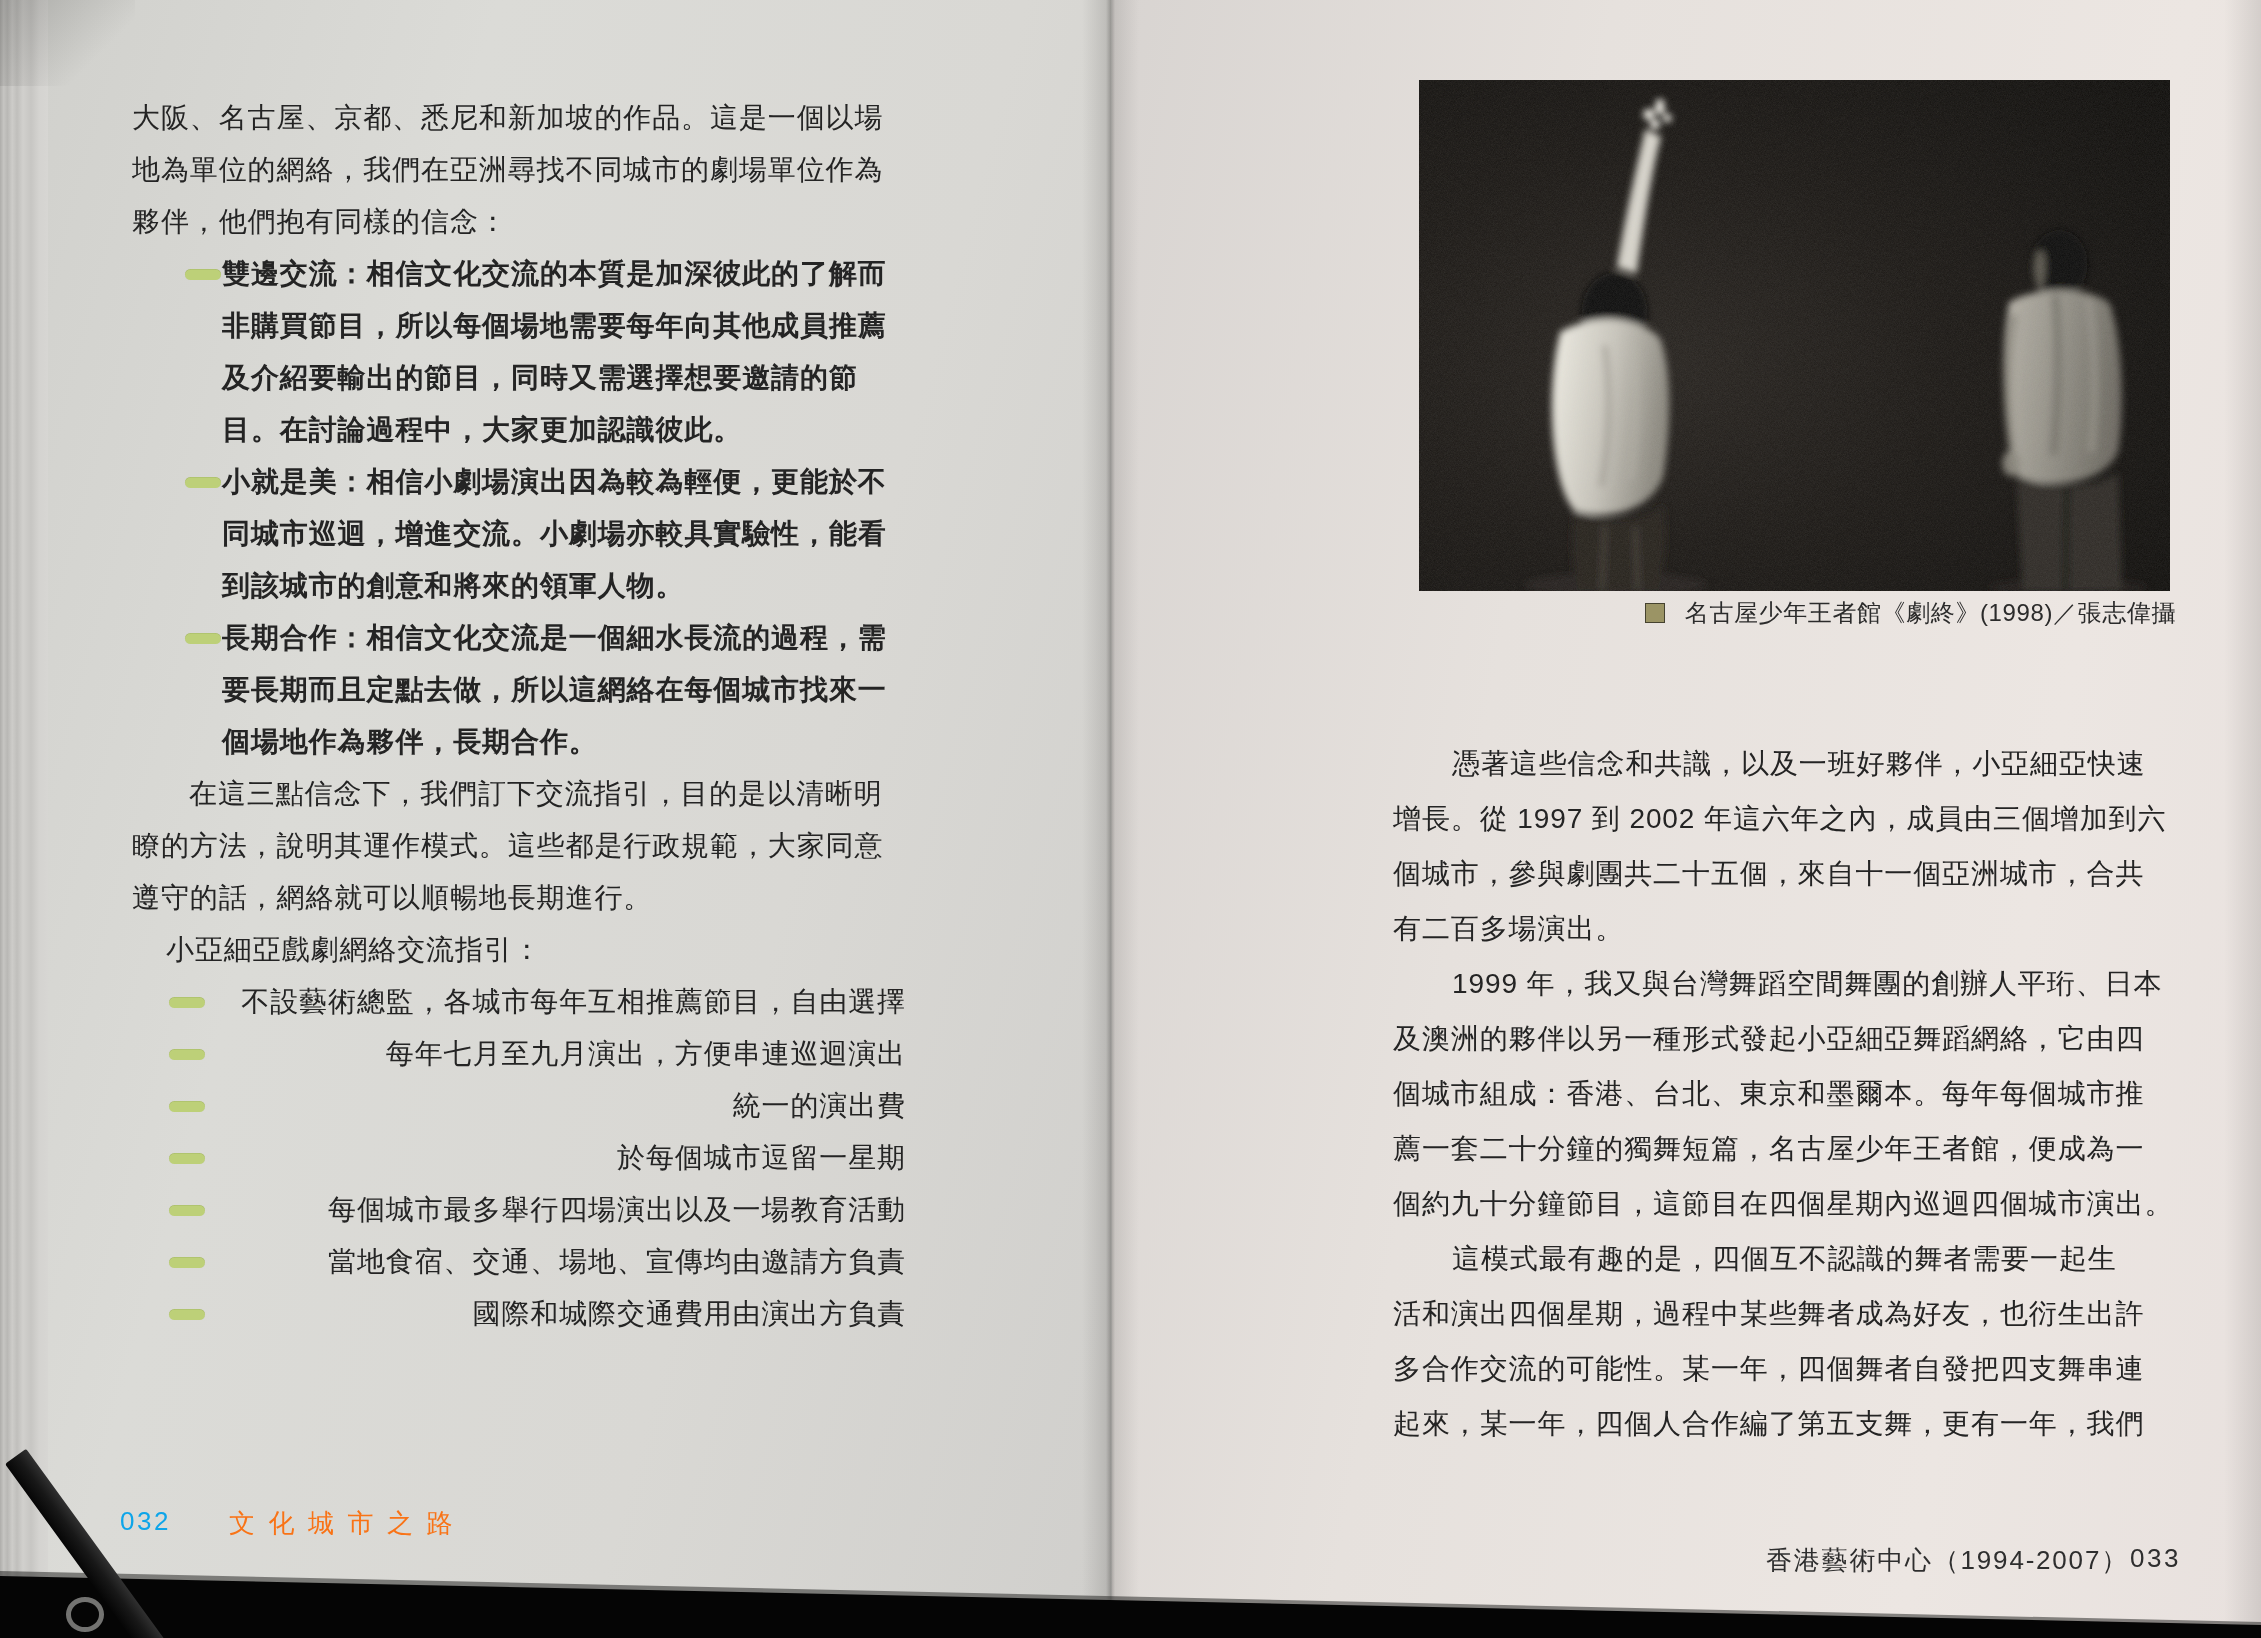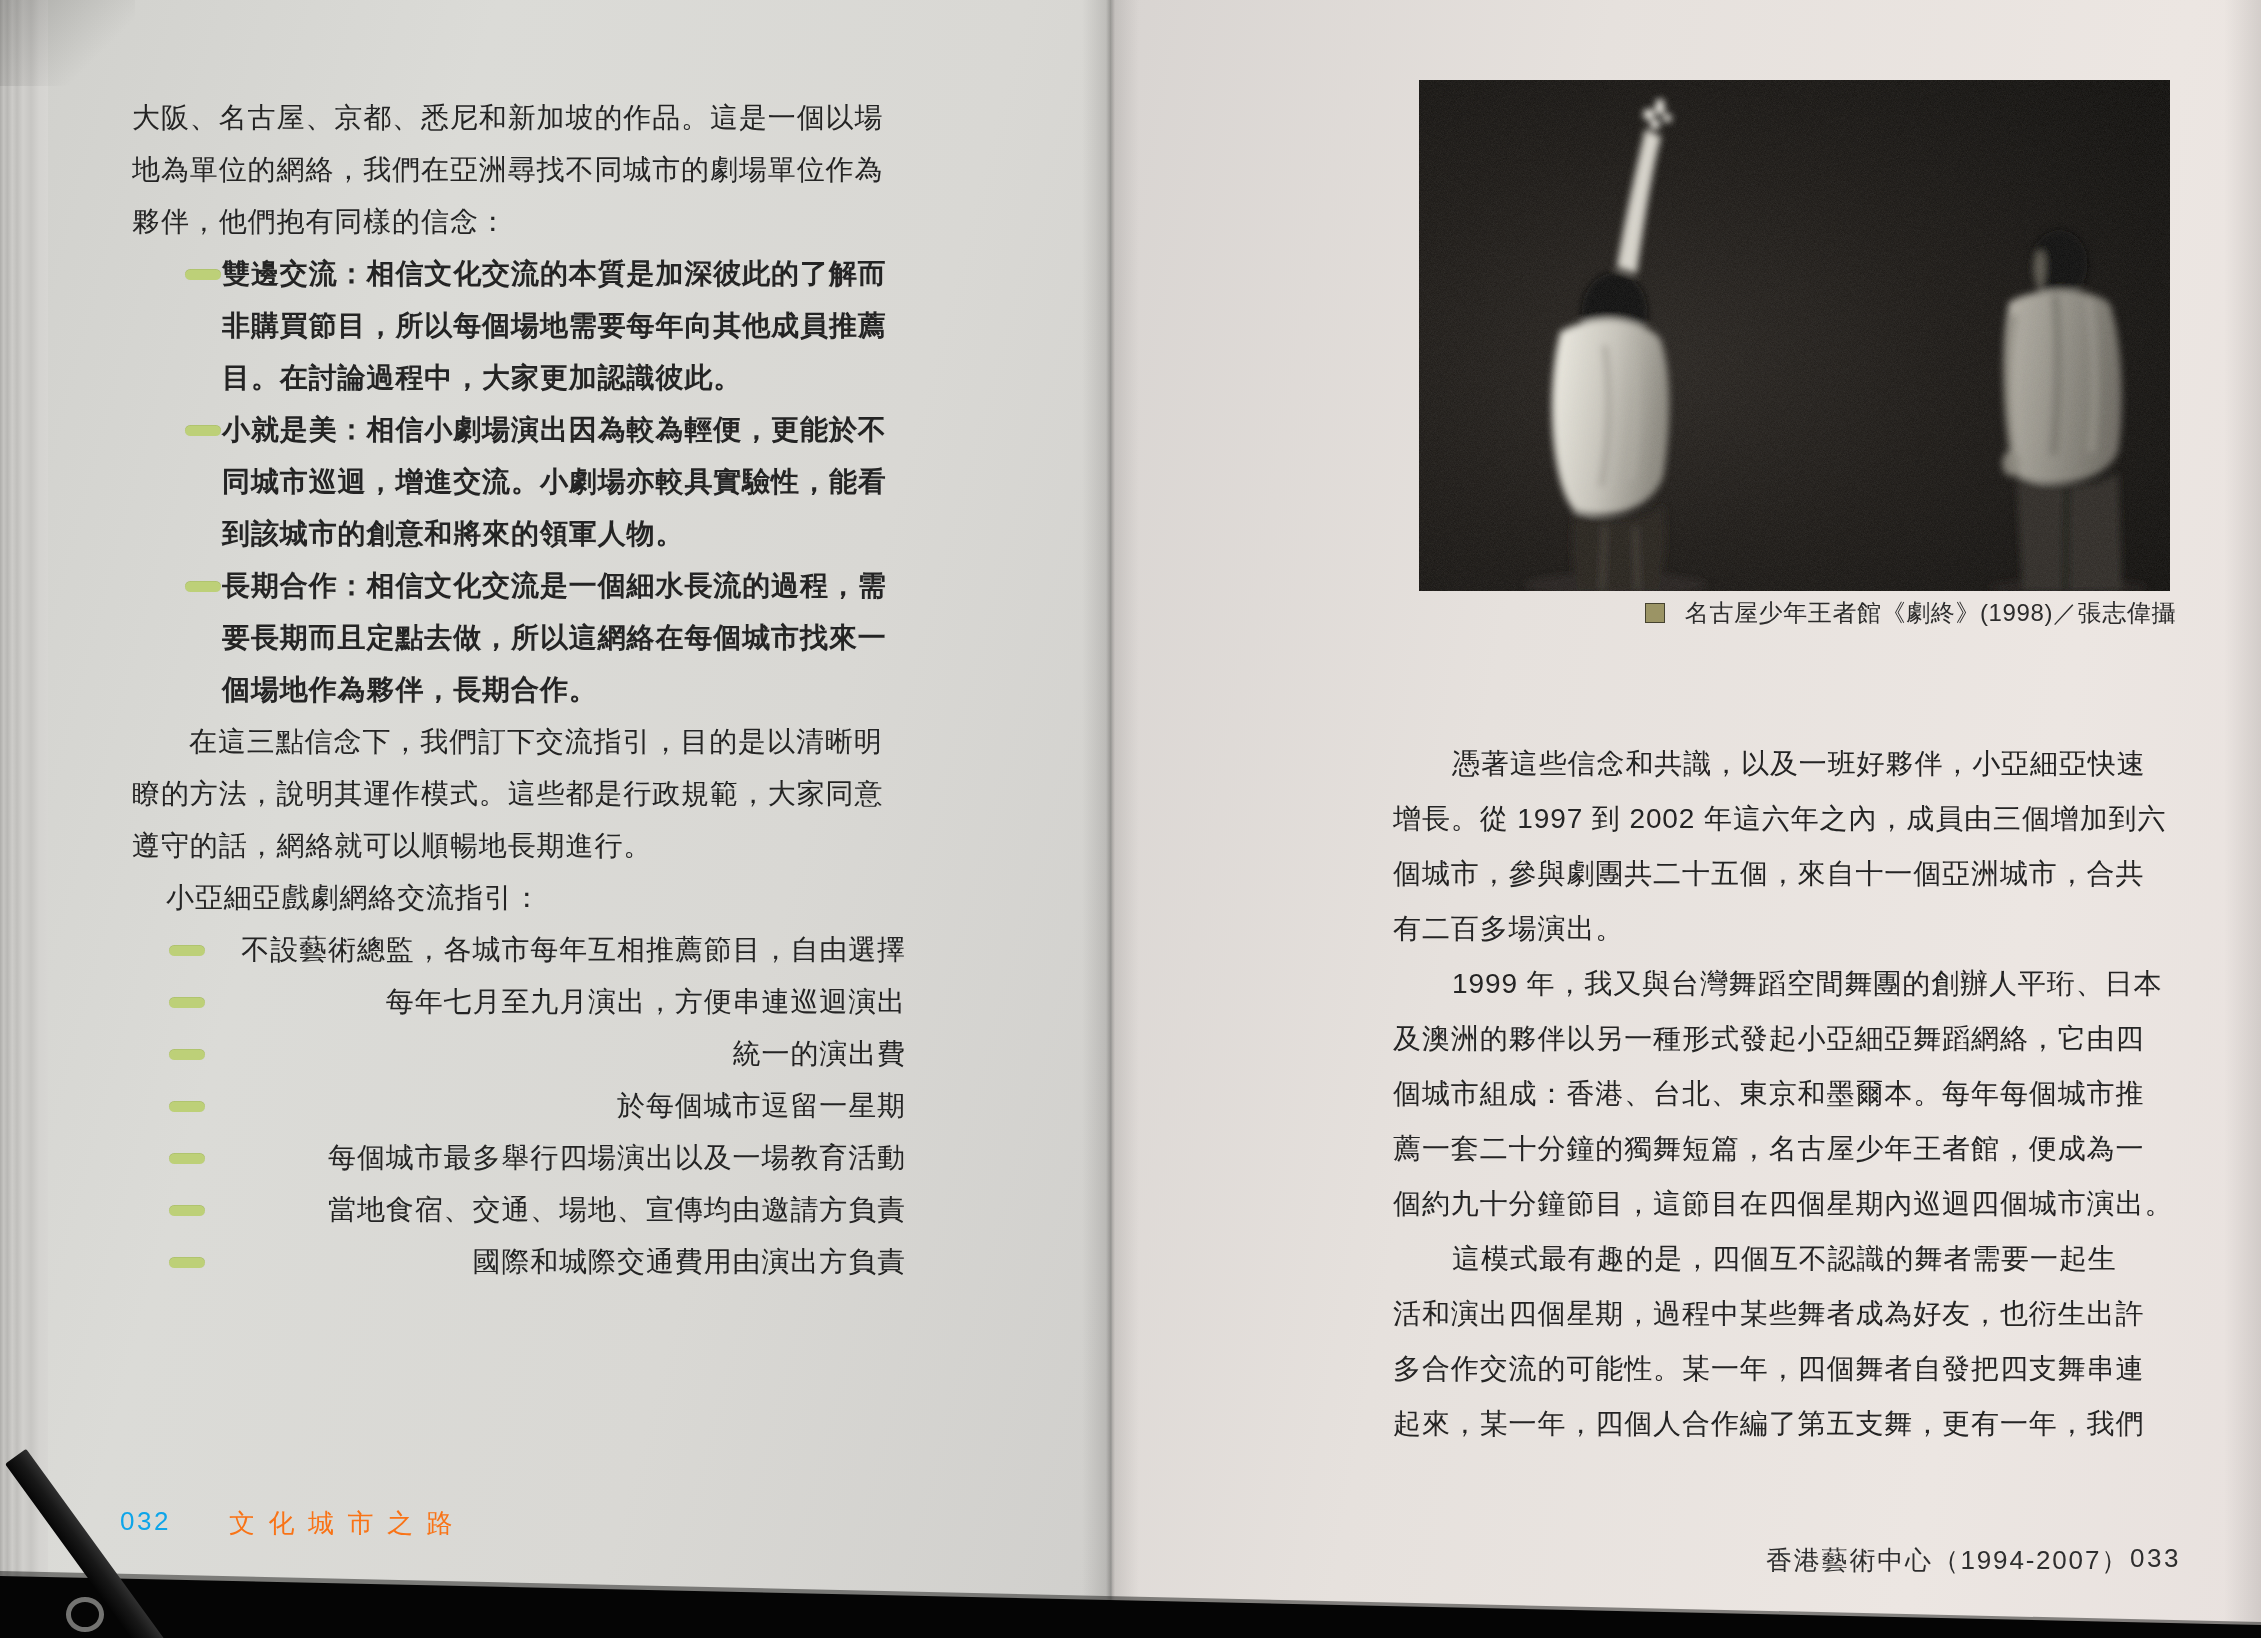--- a/index.html
+++ b/index.html
@@ -109,20 +109,21 @@
   <div class="right-page"></div>
   <div class="spine"></div>
   <div class="right-edge-shade"></div>
 
   <div id="left-column">
       <div class="line"><span>大阪、名古屋、京都、悉尼和新加坡的作品。這是一個以場</span></div>
       <div class="line"><span>地為單位的網絡，我們在亞洲尋找不同城市的劇場單位作為</span></div>
       <div class="line"><span>夥伴，他們抱有同樣的信念：</span></div>
       <div class="line pad-bullet"><span class="dash m-belief"></span><span>雙邊交流：相信文化交流的本質是加深彼此的了解而</span></div>
       <div class="line pad-bullet"><span>非購買節目，所以每個場地需要每年向其他成員推薦</span></div>
+      <div class="line pad-bullet"><span>及介紹要輸出的節目，同時又需選擇想要邀請的節</span></div>
       <div class="line pad-bullet"><span>目。在討論過程中，大家更加認識彼此。</span></div>
       <div class="line pad-bullet"><span class="dash m-belief"></span><span>小就是美：相信小劇場演出因為較為輕便，更能於不</span></div>
       <div class="line pad-bullet"><span>同城市巡迴，增進交流。小劇場亦較具實驗性，能看</span></div>
       <div class="line pad-bullet"><span>到該城市的創意和將來的領軍人物。</span></div>
       <div class="line pad-bullet"><span class="dash m-belief"></span><span>長期合作：相信文化交流是一個細水長流的過程，需</span></div>
       <div class="line pad-bullet"><span>要長期而且定點去做，所以這網絡在每個城市找來一</span></div>
       <div class="line pad-bullet"><span>個場地作為夥伴，長期合作。</span></div>
       <div class="line pad-para"><span>在這三點信念下，我們訂下交流指引，目的是以清晰明</span></div>
       <div class="line"><span>瞭的方法，說明其運作模式。這些都是行政規範，大家同意</span></div>
       <div class="line"><span>遵守的話，網絡就可以順暢地長期進行。</span></div>

